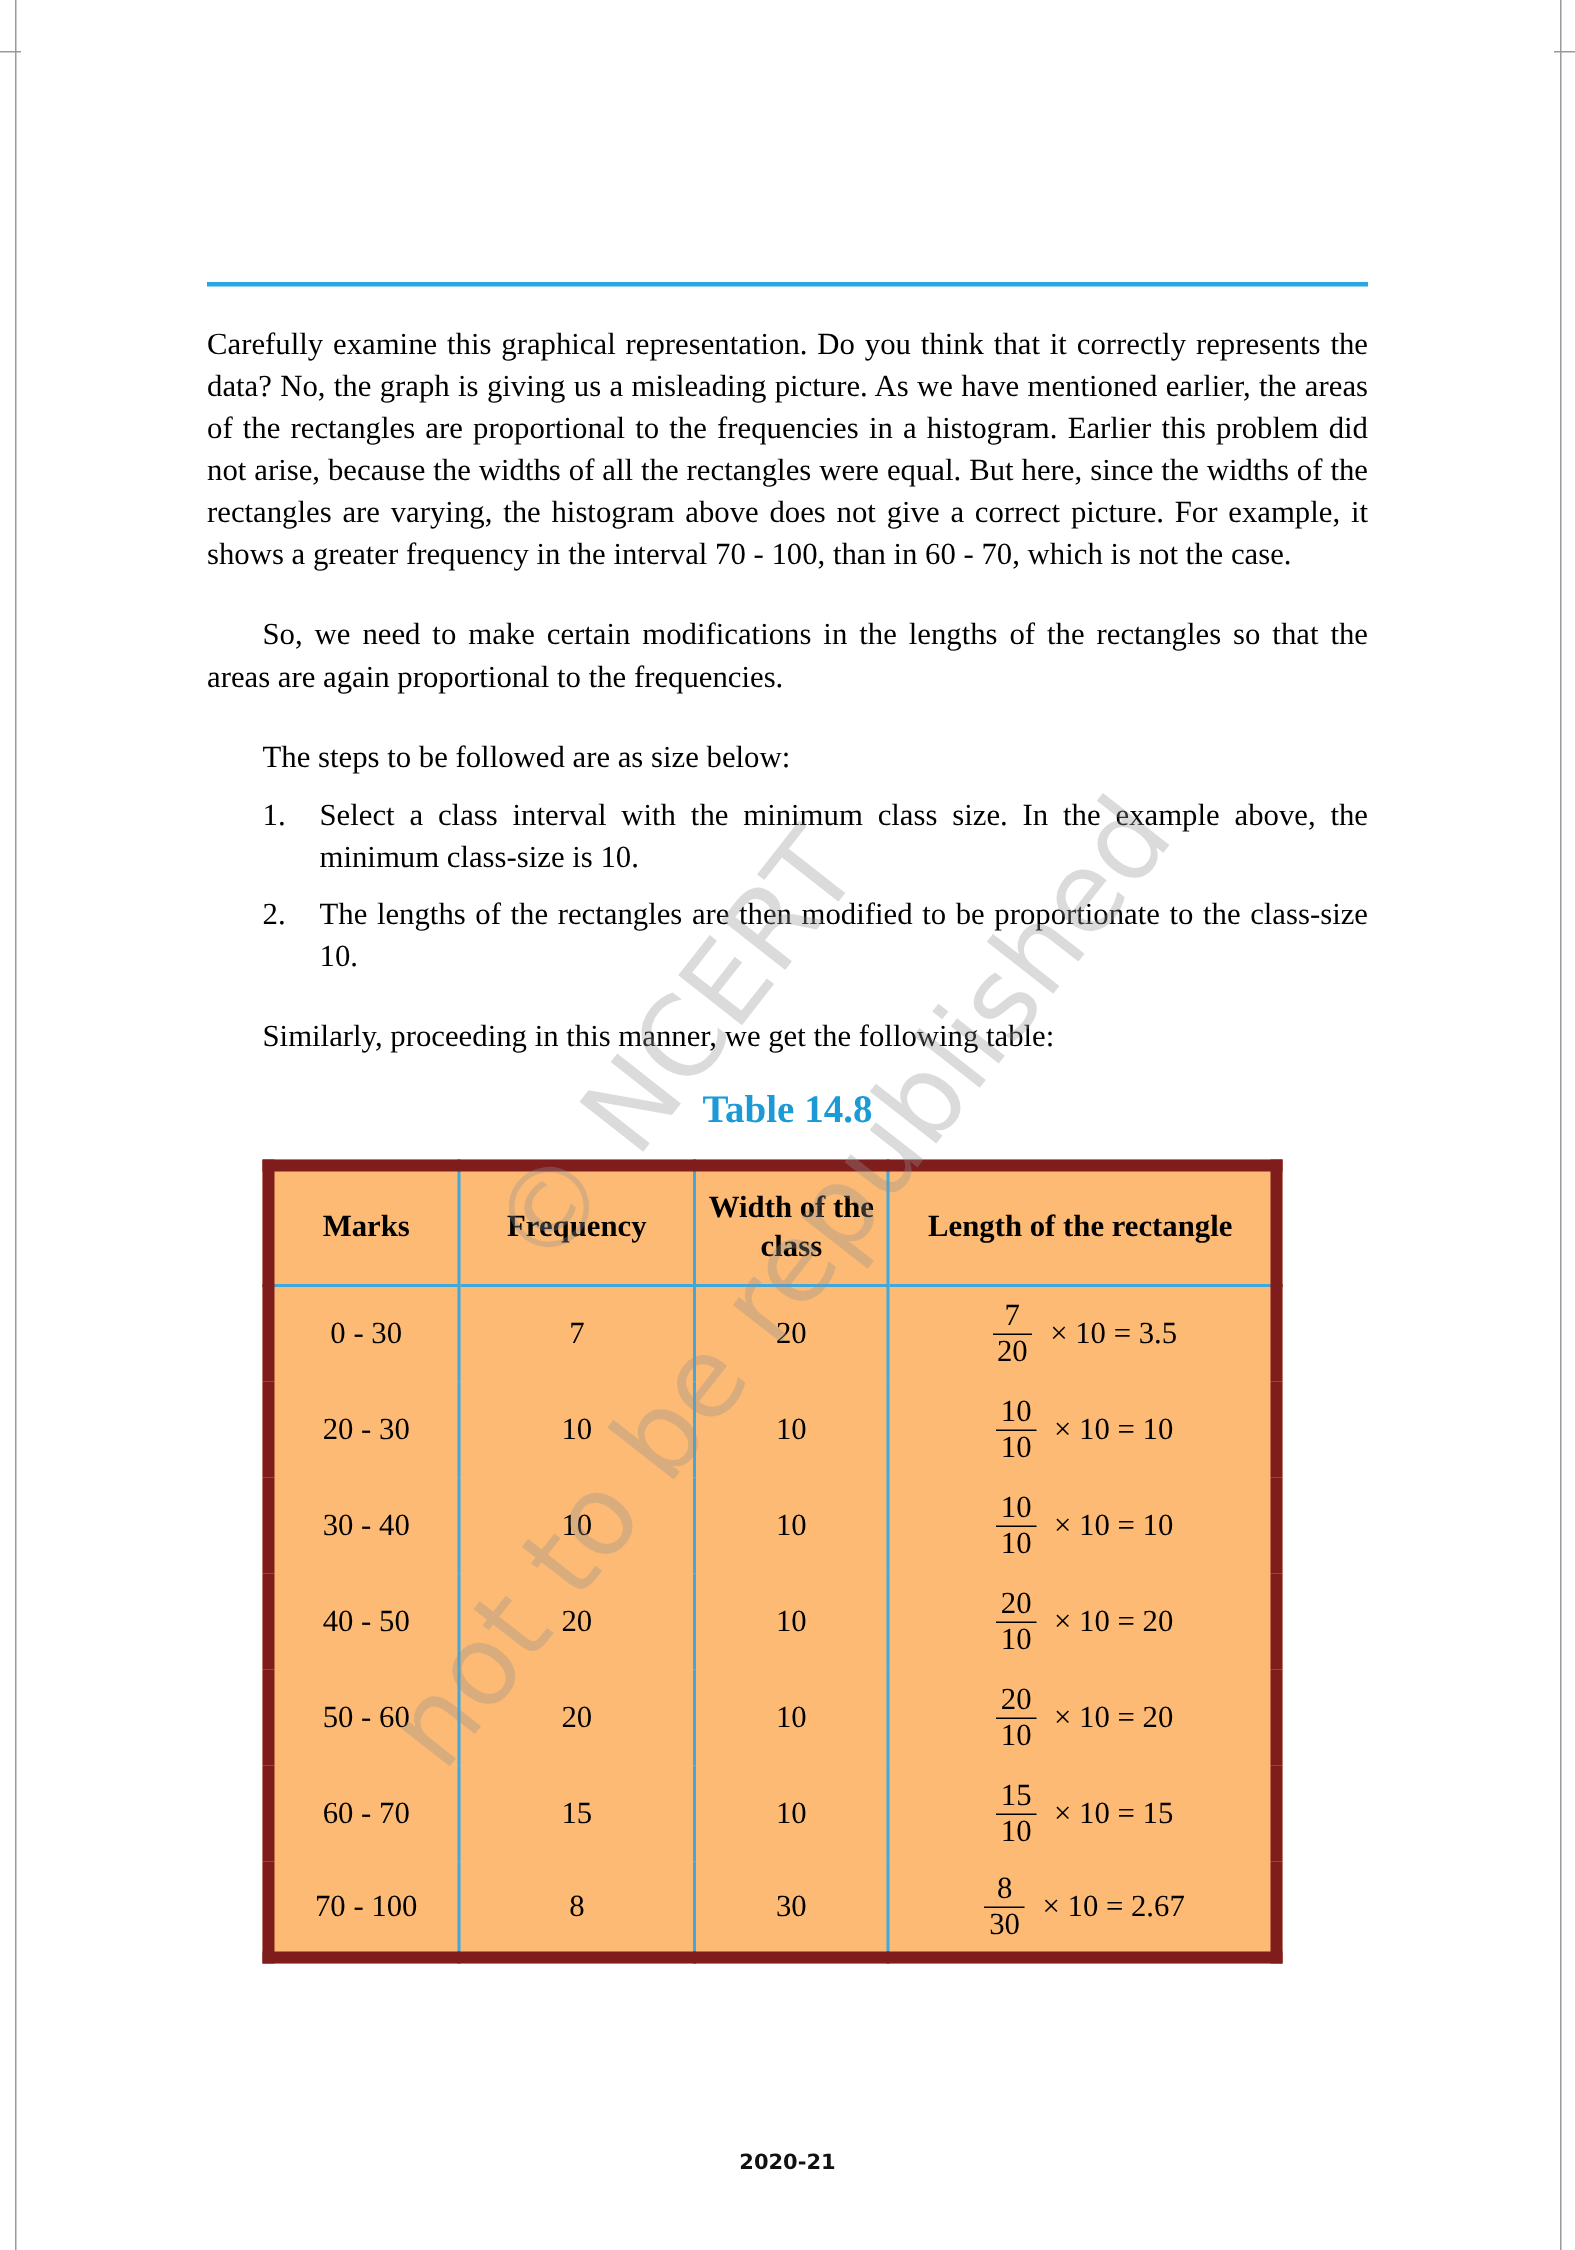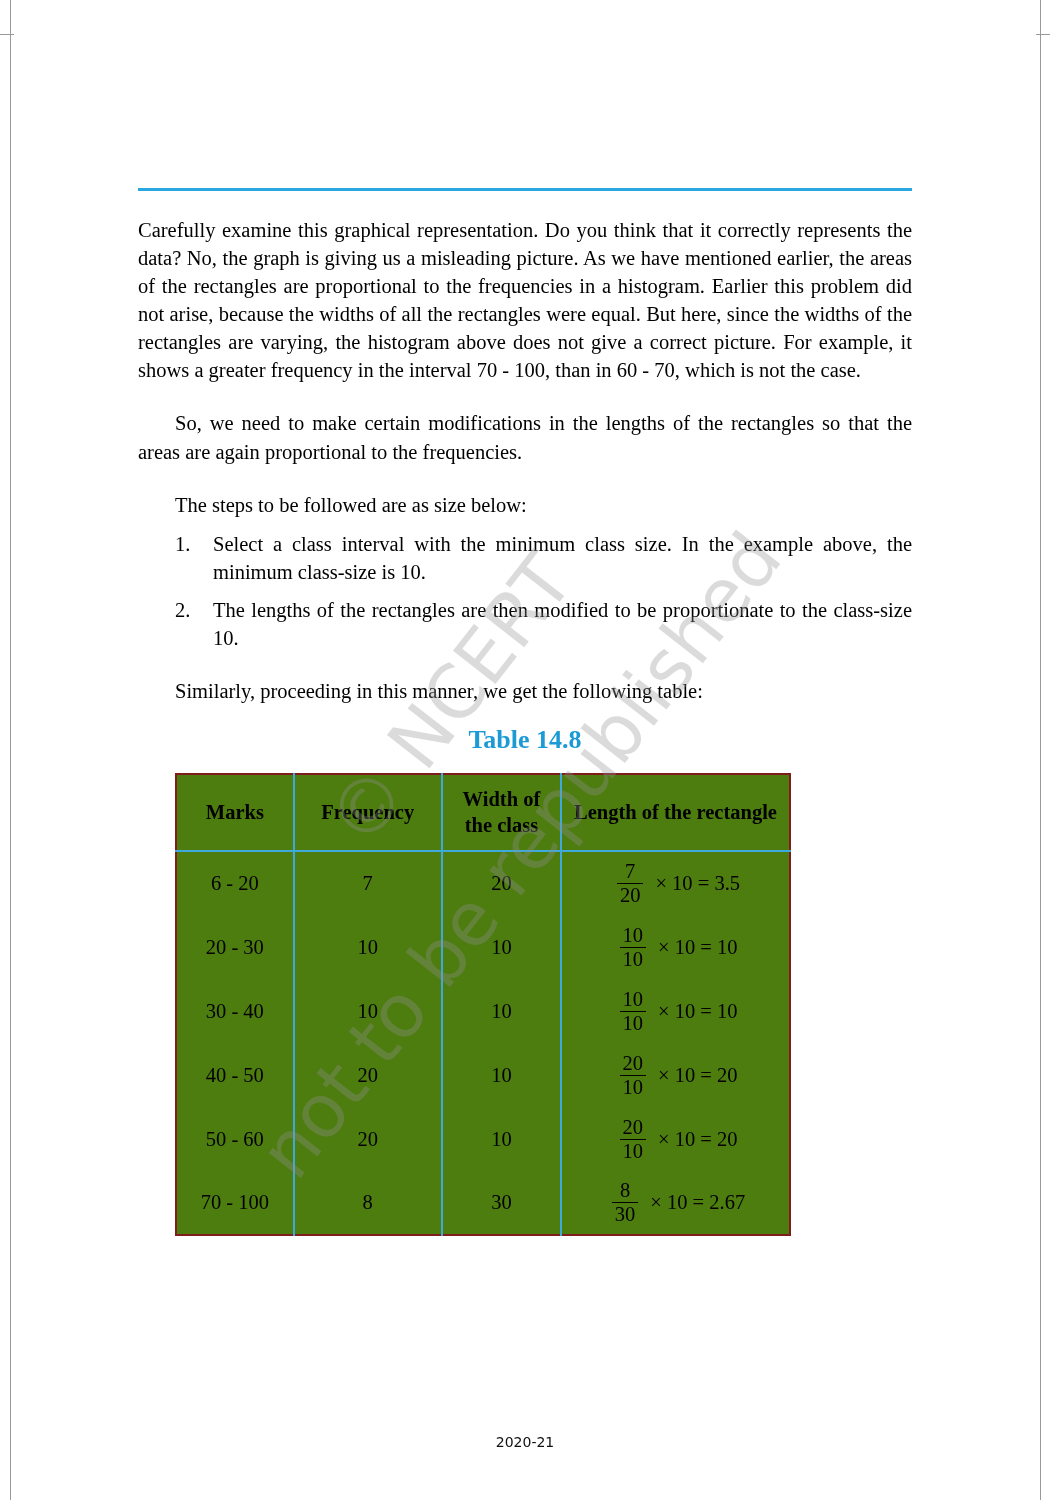--- a/index.html
+++ b/index.html
@@ -37,22 +37,22 @@
   .frac {
     display:inline-flex; flex-direction:column; align-items:center;
     vertical-align:middle; line-height:1.12; margin:2px 6px; text-align:center;
   }
   .frac .fnum { display:block; padding:0 3px; }
   .frac .fden { display:block; border-top:1.7px solid #000; padding:0 3px; }
 
   .table-title { text-align:center; font-weight:bold; color:#1b9ad6; font-size:26px; margin:20px 0 18px; }
 
   table.datatable {
-    margin-left:37px; width:616px; border-collapse:collapse;
-    background:#4d7c0f; border:2px solid #7f1d1d; font-size:20.5px;
+    margin-left:37px; width:680px; border-collapse:collapse;
+    background:#fdba74; border:8px solid #7f1d1d; font-size:20.5px;
   }
   table.datatable th, table.datatable td { border-left:2px solid #3fa8dc; }
   table.datatable th:first-child, table.datatable td:first-child { border-left:none; }
   table.datatable thead th {
     border-bottom:2px solid #3fa8dc; font-weight:bold;
     padding:12px 8px; text-align:center; vertical-align:middle; line-height:1.25;
   }
   table.datatable tbody td {
     height:64px; text-align:center; vertical-align:middle; padding:2px 6px;
   }
@@ -62,21 +62,21 @@
 
   .watermark {
     position:absolute; font-family:"DejaVu Sans", sans-serif; white-space:nowrap;
     color:rgba(145,145,145,0.33); pointer-events:none; z-index:5;
   }
   .wm1 { font-size:74px; left:450px; top:700px; transform:translate(-50%,-50%) rotate(-52deg); }
   .wm2 { font-size:74px; left:520px; top:855px; transform:translate(-50%,-50%) rotate(-52deg); }
 
   .footer {
     position:absolute; left:0; right:0; top:1434px; text-align:center;
-    font-family:"DejaVu Sans", sans-serif; font-size:14px; font-weight:normal; color:#111;
+    font-family:"DejaVu Sans", sans-serif; font-size:14px; font-weight:bold; color:#111;
   }
 </style>
 </head>
 <body>
 
 <div class="edge-line edge-left"></div>
 <div class="edge-line edge-right"></div>
 <div class="corner-tick tick-left"></div>
 <div class="corner-tick tick-right"></div>
 
@@ -117,21 +117,21 @@
     <thead>
       <tr>
         <th>Marks</th>
         <th>Frequency</th>
         <th>Width of the class</th>
         <th>Length of the rectangle</th>
       </tr>
     </thead>
     <tbody>
         <tr>
-          <td>6 - 20</td>
+          <td>0 - 30</td>
           <td>7</td>
           <td>20</td>
           <td><span class="lencell">
               <span class="frac">
                 <span class="fnum">7</span>
                 <span class="fden">20</span>
               </span>
               <span class="expr">× 10 = 3.5</span>
             </span></td>
         </tr>
@@ -174,20 +174,32 @@
         <tr>
           <td>50 - 60</td>
           <td>20</td>
           <td>10</td>
           <td><span class="lencell">
               <span class="frac">
                 <span class="fnum">20</span>
                 <span class="fden">10</span>
               </span>
               <span class="expr">× 10 = 20</span>
+            </span></td>
+        </tr>
+        <tr>
+          <td>60 - 70</td>
+          <td>15</td>
+          <td>10</td>
+          <td><span class="lencell">
+              <span class="frac">
+                <span class="fnum">15</span>
+                <span class="fden">10</span>
+              </span>
+              <span class="expr">× 10 = 15</span>
             </span></td>
         </tr>
         <tr>
           <td>70 - 100</td>
           <td>8</td>
           <td>30</td>
           <td><span class="lencell">
               <span class="frac">
                 <span class="fnum">8</span>
                 <span class="fden">30</span>

